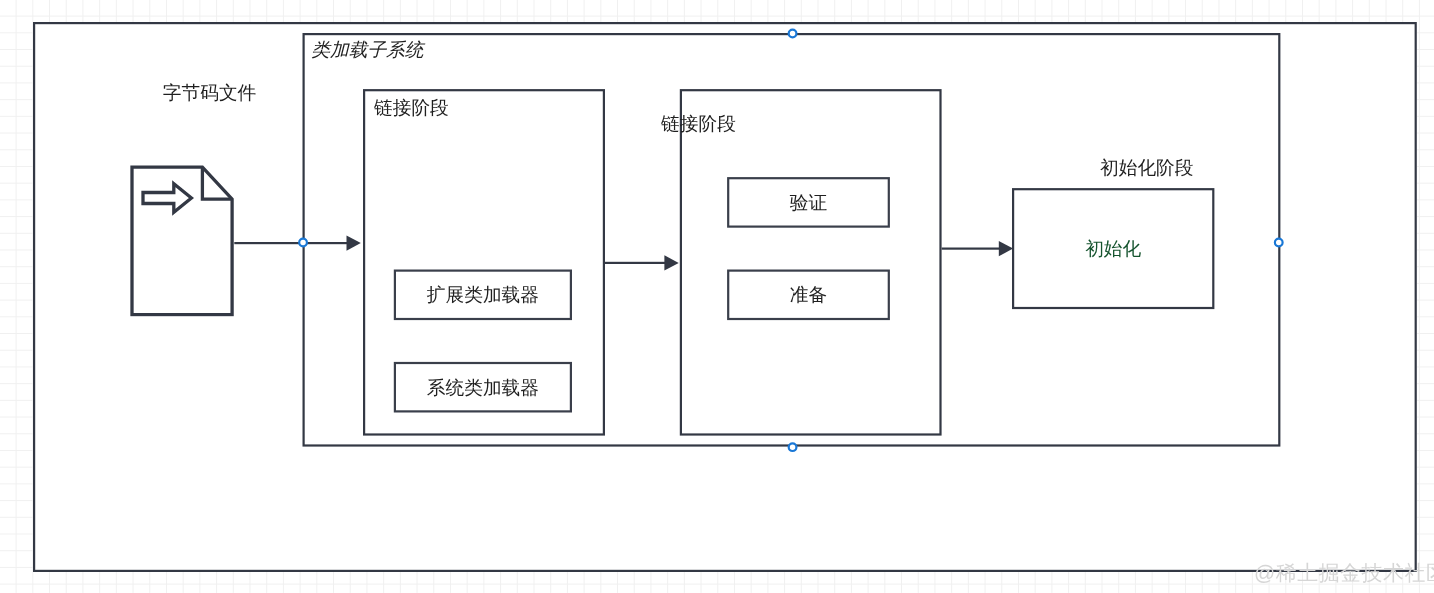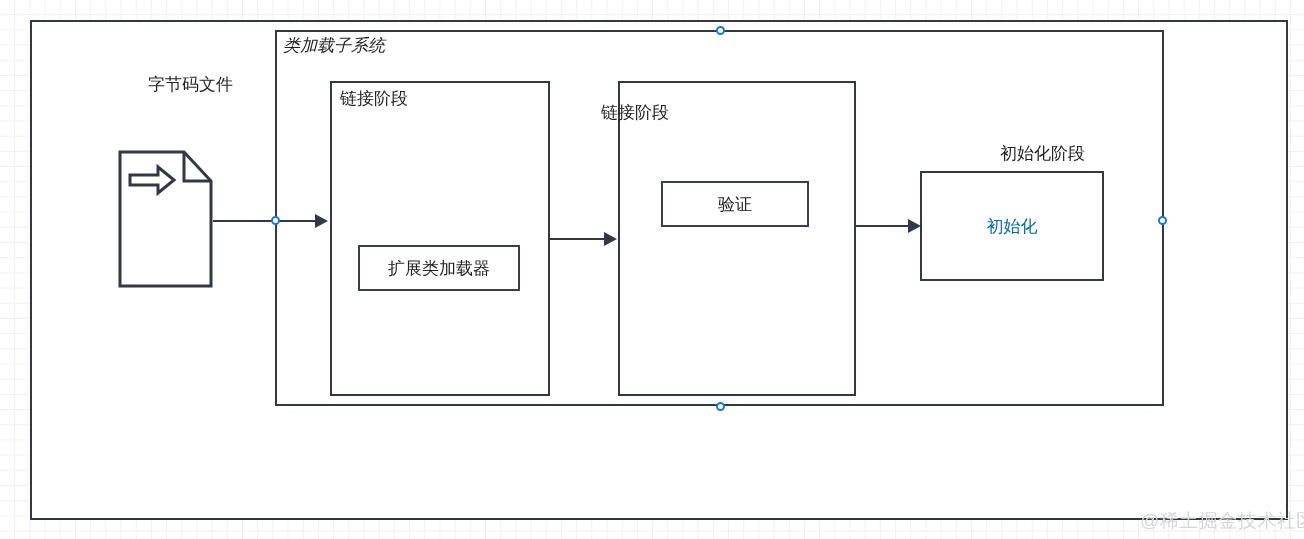--- a/index.html
+++ b/index.html
@@ -57,21 +57,21 @@
   }
   .init-box {
     position: absolute;
     box-sizing: border-box;
     border: 2px solid #333844;
     background: #ffffff;
     display: flex;
     align-items: center;
     justify-content: center;
     font-size: 17px;
-    color: #0369a1;
+    color: #14532d;
   }
   .conn {
     position: absolute;
     height: 0;
     border-top: 2px solid #333844;
   }
   .arrowhead {
     position: absolute;
     width: 0;
     height: 0;
@@ -120,25 +120,27 @@
   <div class="label label-inner-title" style="left:283px; top:37px;font-style:italic;">类加载子系统</div>
 
   <div class="handle" style="left:716px; top:26px;"></div>
   <div class="handle" style="left:716px; top:402px;"></div>
   <div class="handle" style="left:1158px; top:216px;"></div>
 
   <div class="box" style="left:330px; top:81px; width:220px; height:315px;"></div>
   <div class="label label-inner-title" style="left:340px; top:90px;">链接阶段</div>
 
   <div class="leaf-box" style="left:358px; top:245px; width:162px; height:46px;">扩展类加载器</div>
+  <div class="leaf-box" style="left:358px; top:329px; width:162px; height:46px;">系统类加载器</div>
 
   <div class="box" style="left:618px; top:81px; width:238px; height:315px;"></div>
   <div class="label label-inner-title" style="left:601px; top:90px;margin-top:14px;">链接阶段</div>
 
-  <div class="leaf-box" style="left:661px; top:161px; width:148px; height:46px;margin-top:20px;">验证</div>
+  <div class="leaf-box" style="left:661px; top:161px; width:148px; height:46px;">验证</div>
+  <div class="leaf-box" style="left:661px; top:245px; width:148px; height:46px;">准备</div>
 
   <div class="label label-free" style="left:952px; top:146px;font-family:Liberation Mono, monospace;">初始化阶段</div>
   <div class="init-box" style="left:920px; top:171px; width:184px; height:110px;">初始化</div>
 
   <div class="conn" style="left:213px; top:220px; width:104px;"></div>
   <div class="arrowhead" style="left:315px; top:214px;"></div>
   <div class="handle" style="left:271px; top:216px;"></div>
 
   <div class="conn" style="left:550px; top:238px; width:56px;"></div>
   <div class="arrowhead" style="left:604px; top:232px;"></div>

